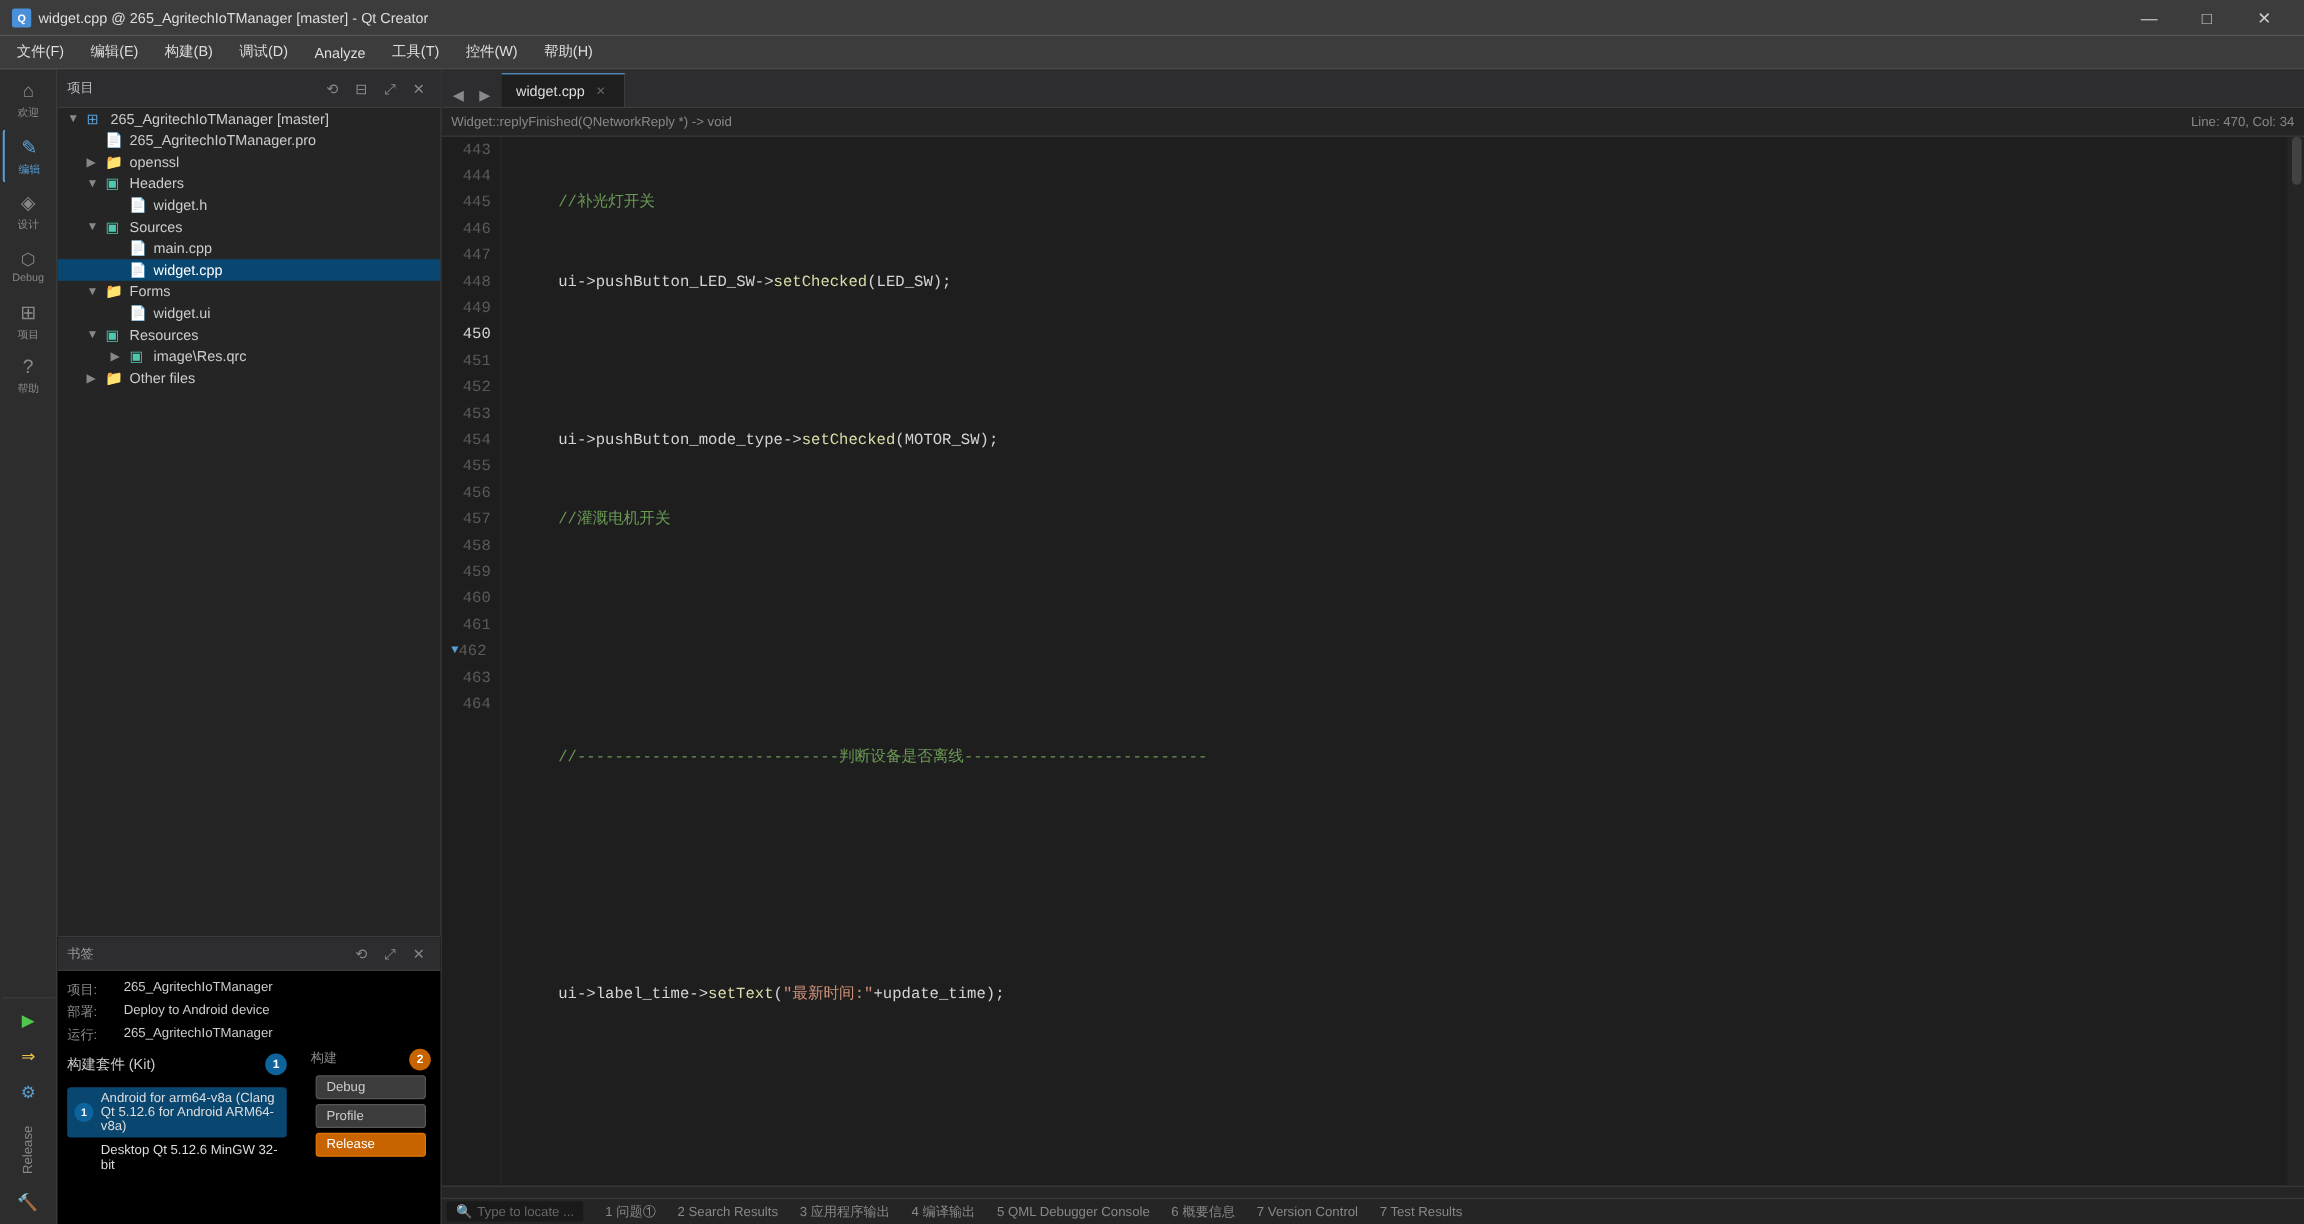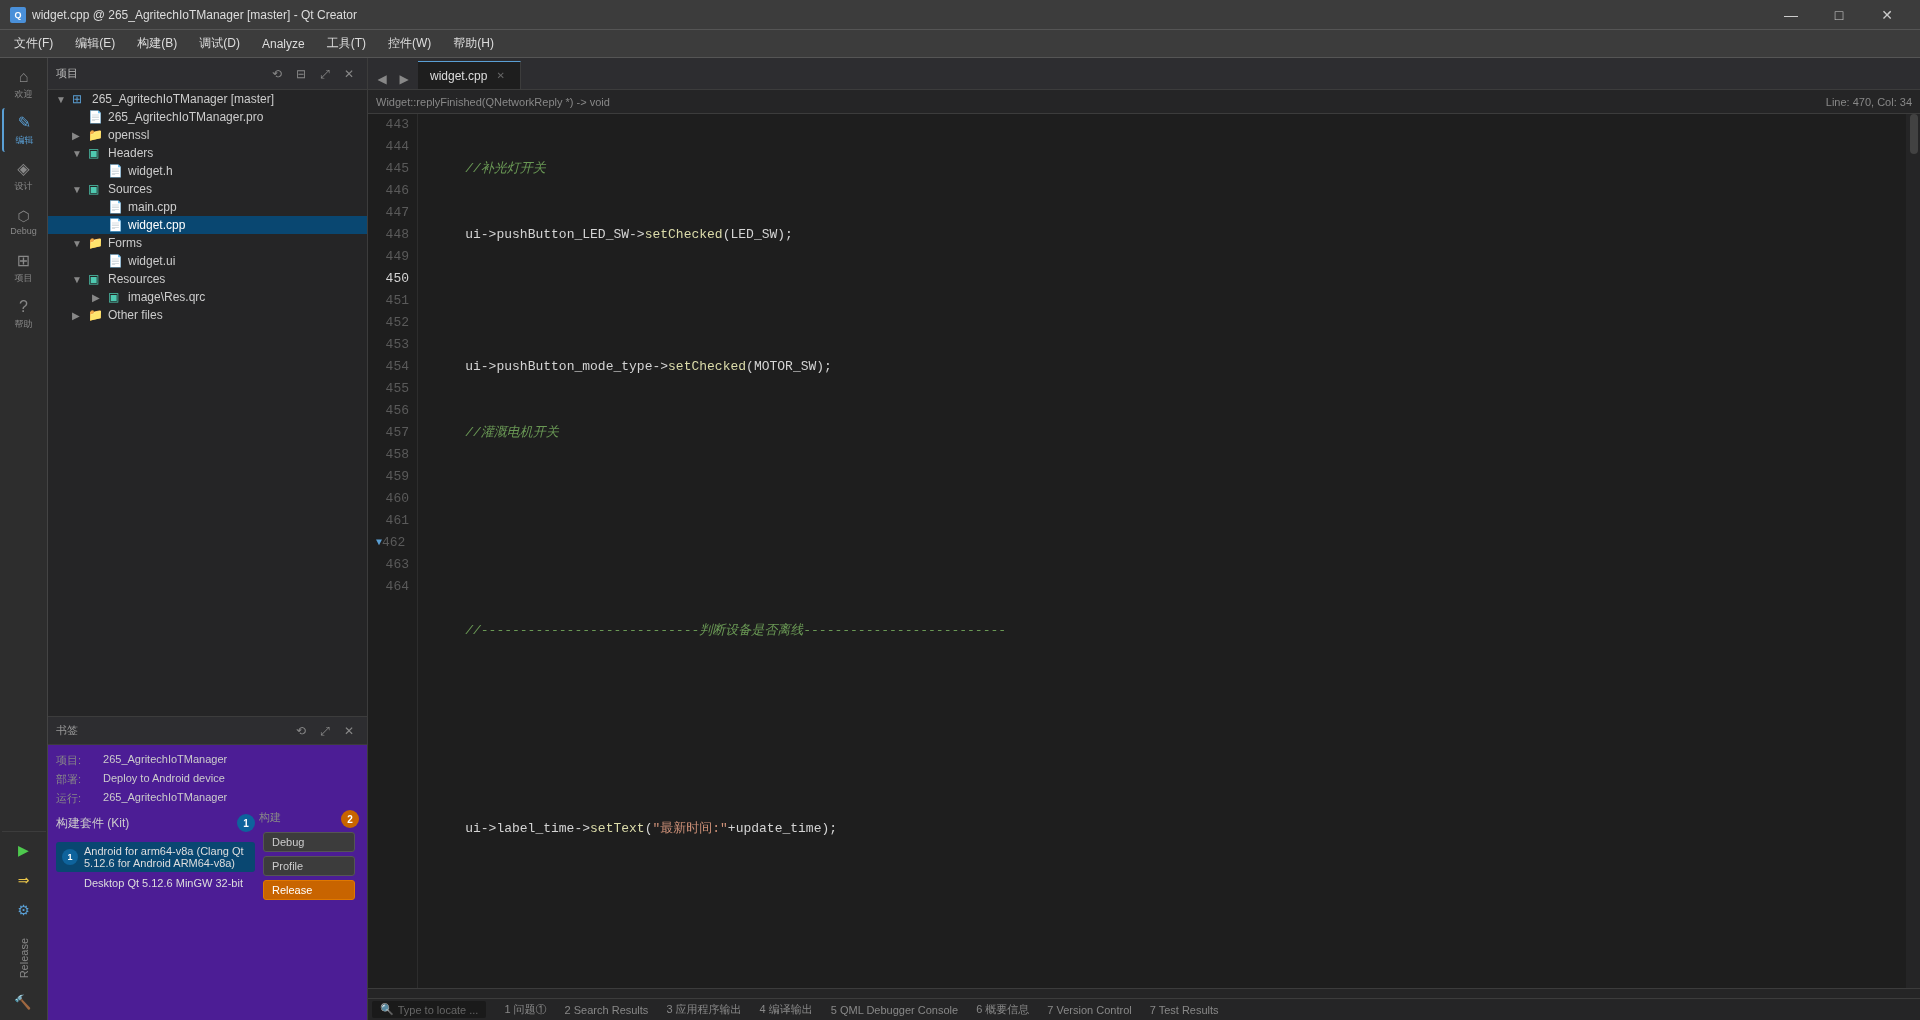--- a/index.html
+++ b/index.html
@@ -143,22 +143,22 @@
       white-space: nowrap;
     }
     .tree-item.selected { background: #094771; color: #fff; }
     .tree-item .indent { display: inline-block; }
     .tree-item .arrow { width: 16px; display: inline-block; font-size: 10px; color: #888; }
     .tree-item .file-icon { width: 16px; display: inline-block; margin-right: 4px; }
     .tree-item .item-label { flex: 1; }
 
     
     #bottom-panel {
-      height: 304px;
-      background: #4c1d95;
+      height: 240px;
+      background: #000000;
       border-top: 1px solid #3c3c3c;
       display: flex;
       flex-direction: column;
     }
     #bottom-panel-header {
       height: 28px;
       background: #2d2d30;
       display: flex;
       align-items: center;
       justify-content: space-between;
@@ -356,21 +356,21 @@
       flex: 1;
       background: #1e1e1e;
       font-family: 'Consolas', 'Courier New', monospace;
       font-size: 13px;
       line-height: 22px;
       padding: 0 16px;
       overflow: hidden;
       white-space: pre;
     }
     .code-line { height: 22px; }
-    .code-comment { color: #6a9955; font-style: italic; }
+    .code-comment { color: #6a9955; }
     .code-string { color: #ce9178; }
     .code-type { color: #4ec9b0; }
     .code-function { color: #dcdcaa; }
     .code-normal { color: #d4d4d4; }
 
     
     #scroll-indicator {
       width: 14px;
       background: #252526;
       position: relative;
@@ -397,21 +397,21 @@
     }
     .bottom-tab {
       padding: 16px 8px;
       font-size: 11px;
       color: #888;
       cursor: pointer;
       border-radius: 2px;
     }
     .kit-section-cols {
       display: flex;
-      gap: 4px;
+      gap: 20px;
       flex: 1;
     }
     .kit-col { flex: 1; }
     .kit-col-header {
       font-size: 11px;
       color: #888;
       margin-bottom: 4px;
       display: flex;
       justify-content: space-between;
     }

